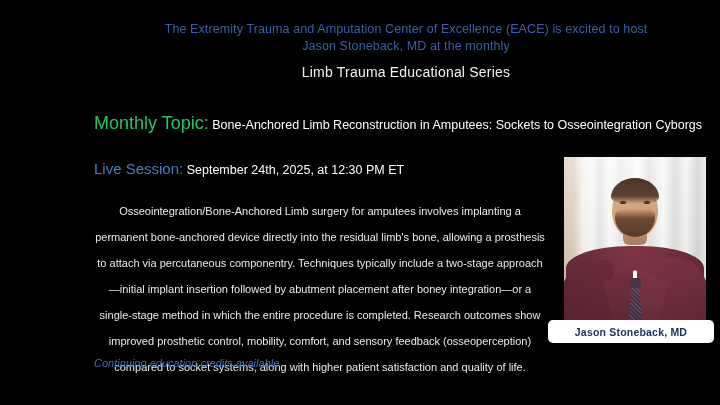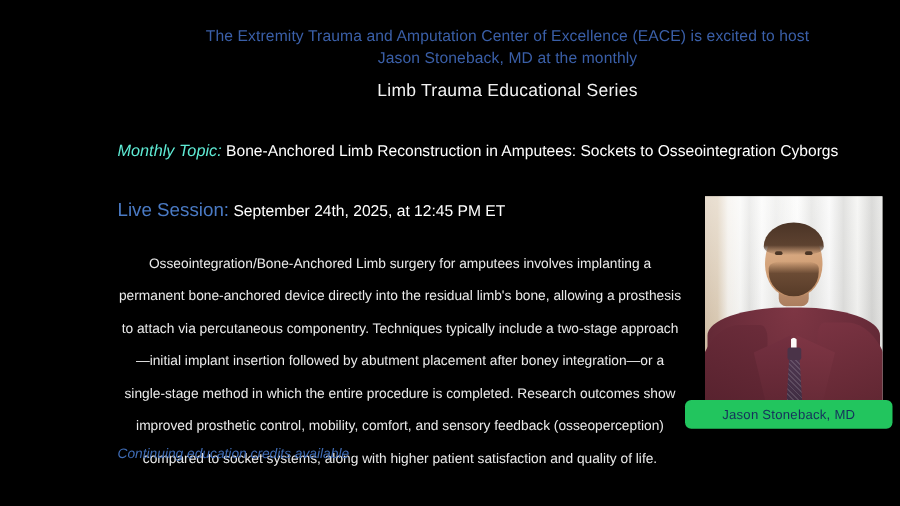--- a/index.html
+++ b/index.html
@@ -51,23 +51,22 @@
   .info-line {
     position: absolute;
     left: 48px;
     white-space: nowrap;
     font-size: 12.5px;
   }
   #topic-row { top: 113px; }
   #session-row { top: 160px; }
 
   .label-italic {
-    color: #5eead4;
-    font-style: italic;
-    font-size: 13px;
+    color: #22c55e;
+    font-size: 18px;
   }
   .label-plain {
     color: #4a7ac4;
     font-size: 15px;
   }
   .value-strong {
     color: #ffffff;
     font-weight: normal;
     font-size: 12.5px;
   }
@@ -260,25 +259,25 @@
   .eye-l { left: 50%; margin-left: -15px; }
   .eye-r { left: 50%; margin-left: 9px; }
 
   
   #name-caption {
     position: absolute;
     left: 502px;
     top: 320px;
     width: 166px;
     height: 23px;
-    background: #22c55e;
+    background: #ffffff;
     border-radius: 5px;
     color: #16305c;
     font-size: 10.5px;
-    font-weight: normal;
+    font-weight: bold;
     display: flex;
     align-items: center;
     justify-content: center;
     white-space: nowrap;
     letter-spacing: 0.2px;
   }
 </style>
 </head>
 <body>
 
@@ -289,21 +288,21 @@
 
   <div id="series-title">Limb Trauma Educational Series</div>
 
   <div id="topic-row" class="info-line">
     <span class="label-italic">Monthly Topic:</span>
     <span class="value-strong">Bone-Anchored Limb Reconstruction in Amputees: Sockets to Osseointegration Cyborgs</span>
   </div>
 
   <div id="session-row" class="info-line">
     <span class="label-plain">Live Session:</span>
-    <span class="value-strong">September 24th, 2025, at 12:45 PM ET</span>
+    <span class="value-strong">September 24th, 2025, at 12:30 PM ET</span>
   </div>
 
   <div id="body-paragraph">Osseointegration/Bone-Anchored Limb surgery for amputees involves implanting a permanent bone-anchored device directly into the residual limb's bone, allowing a prosthesis to attach via percutaneous componentry. Techniques typically include a two-stage approach—initial implant insertion followed by abutment placement after boney integration—or a single-stage method in which the entire procedure is completed. Research outcomes show improved prosthetic control, mobility, comfort, and sensory feedback (osseoperception) compared to socket systems, along with higher patient satisfaction and quality of life.</div>
 
   <div id="footer-note">Continuing education credits available</div>
 
   <div id="portrait-frame">
     <div class="photo-bg"></div>
     <div class="suit"></div>
     <div class="suit-shoulder-l"></div>

